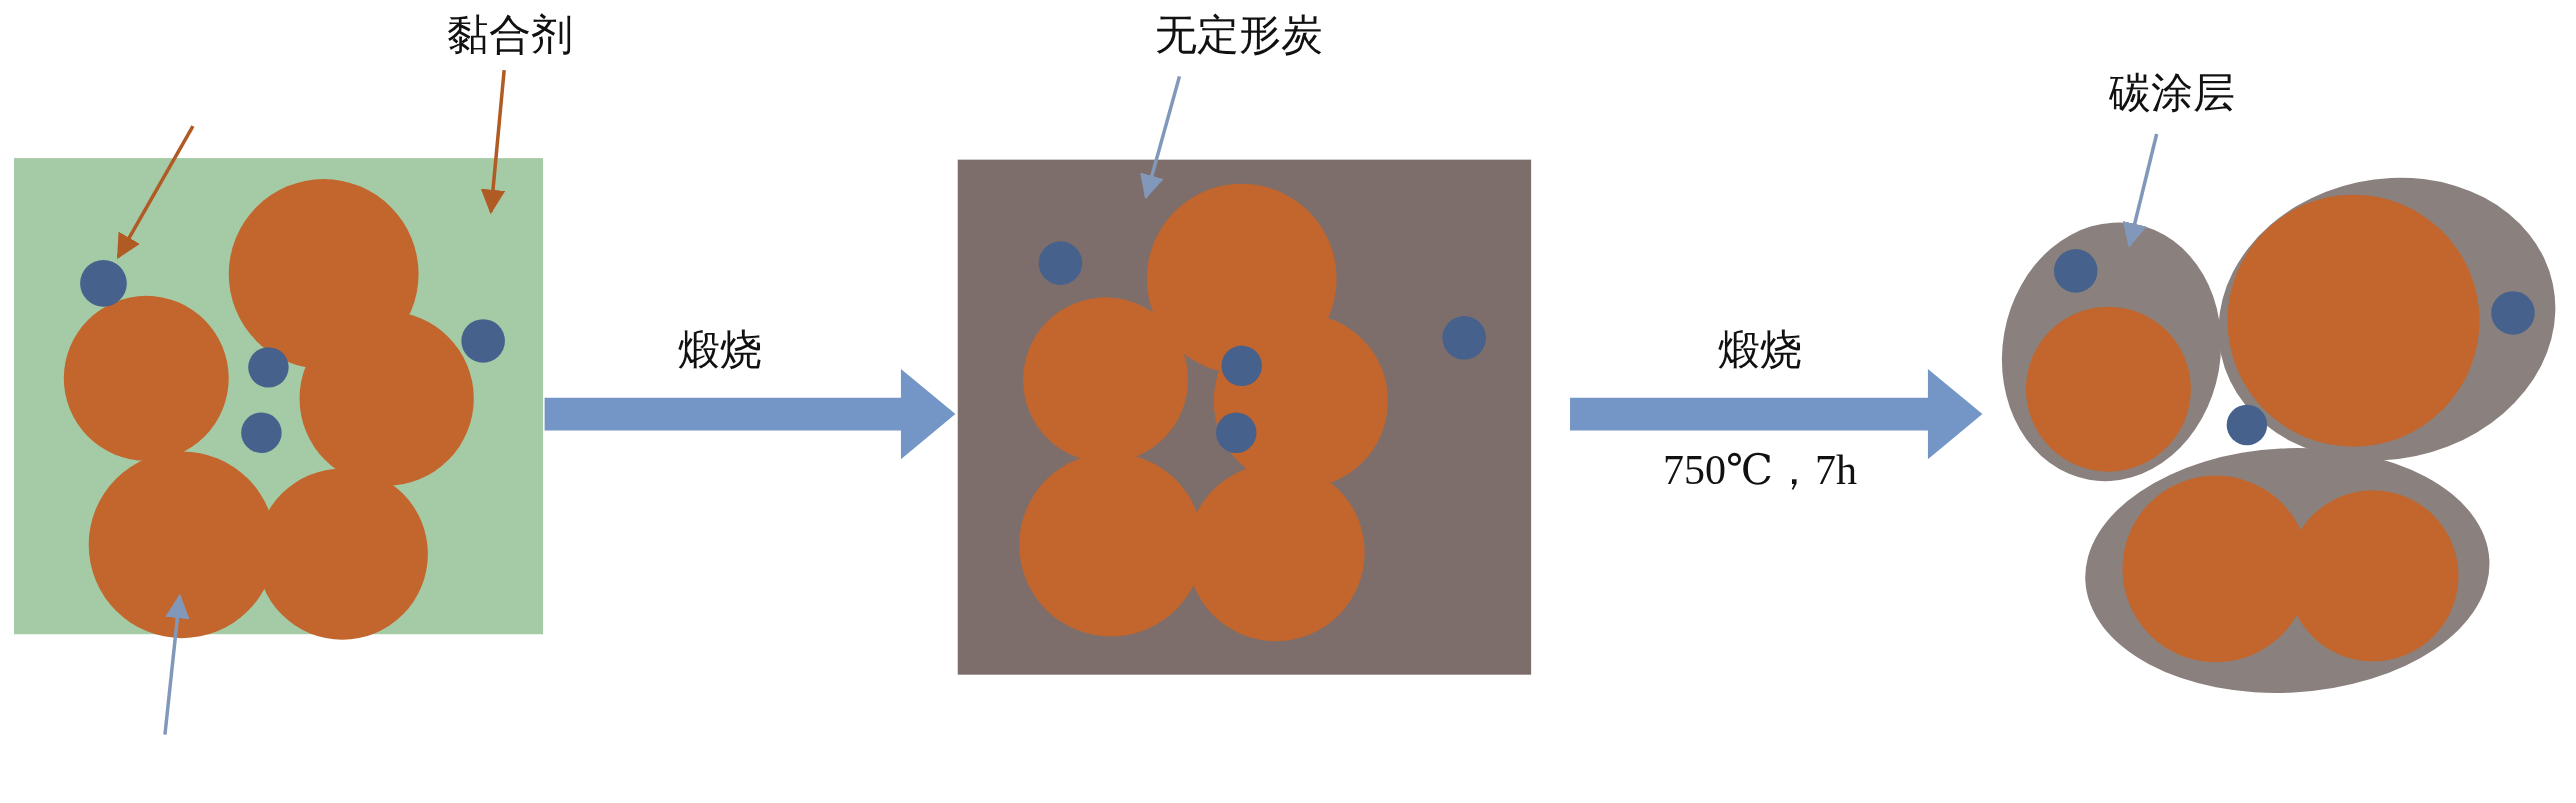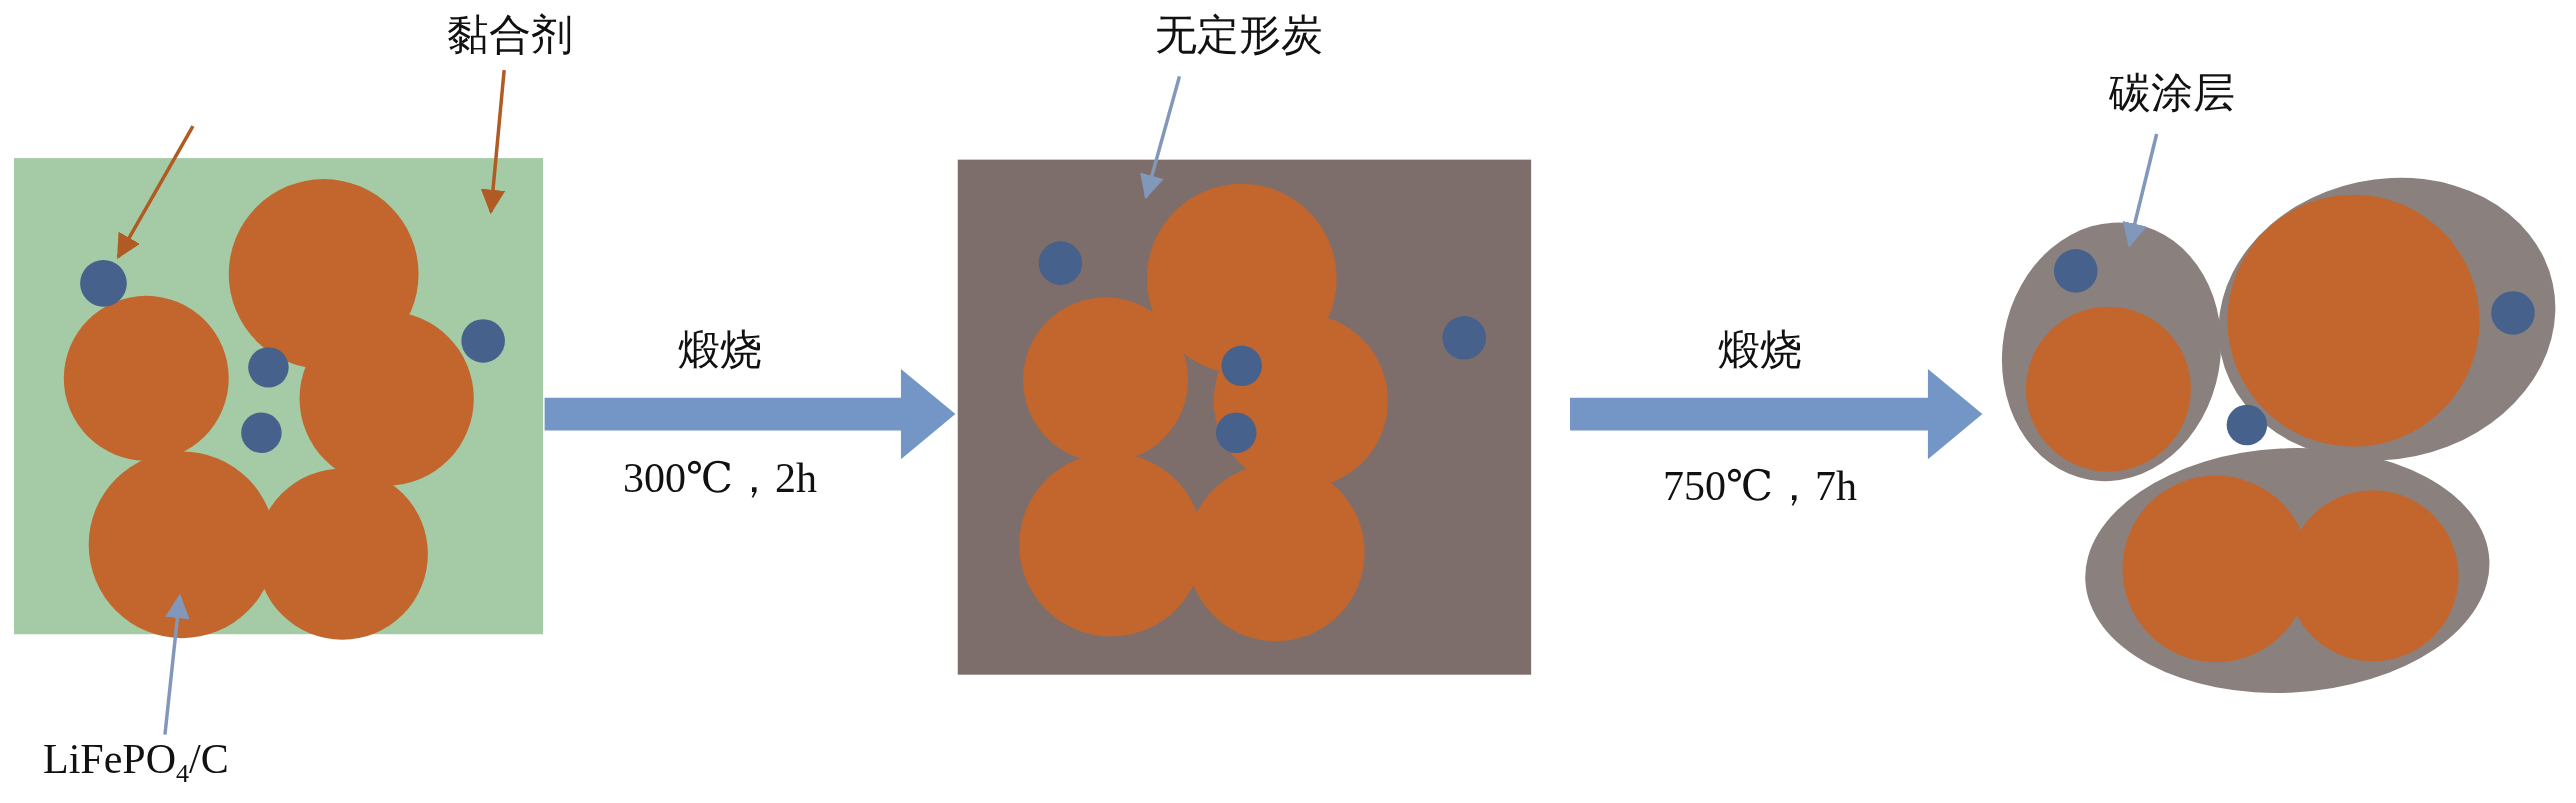--- a/index.html
+++ b/index.html
@@ -138,24 +138,20 @@
     <line x1="212" y1="944" x2="231" y2="766" class="pointer stroke-pointer-blue" marker-end="url(#mh-blue)"></line>
   </svg>
 
 
   <div class="label" style="left:510px; top:12.4px;">黏合剂</div>
 
   <div class="label" style="left:1239px; top:12.4px;">无定形炭</div>
 
   <div class="label" style="left:2172px; top:70px;">碳涂层</div>
 
-  <div class="label label-left" style="left:43px; top:736px;">
-    <span>LiFePO</span><sub>4</sub><span>/C</span>
-  </div>
 
   <div class="step-text" style="left:720px; top:322px;">煅烧</div>
-  <div class="step-text" style="left:720px; top:450px;">300℃，2h</div>
 
   <div class="step-text" style="left:1760px; top:322px;">煅烧</div>
-  <div class="step-text" style="left:1760px; top:458px;">750℃，7h</div>
+  <div class="step-text" style="left:1760px; top:442px;">750℃，7h</div>
 
 </div>
 
 
 </body></html>

